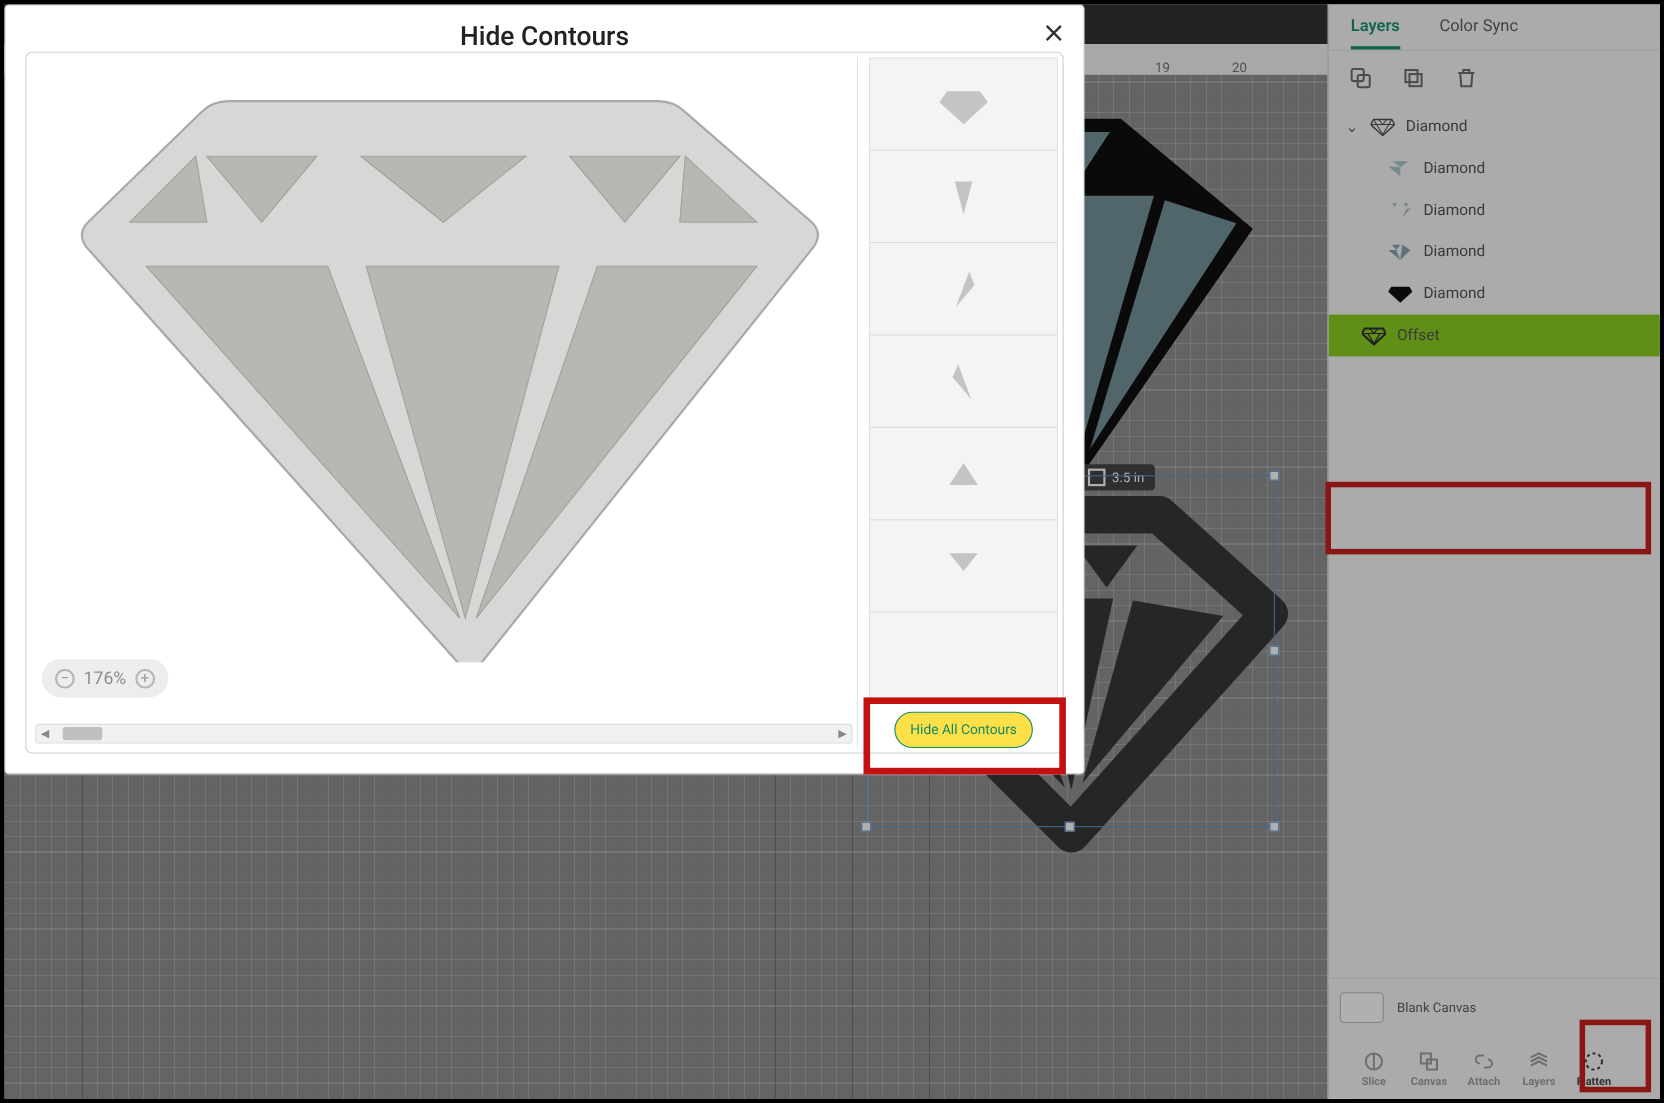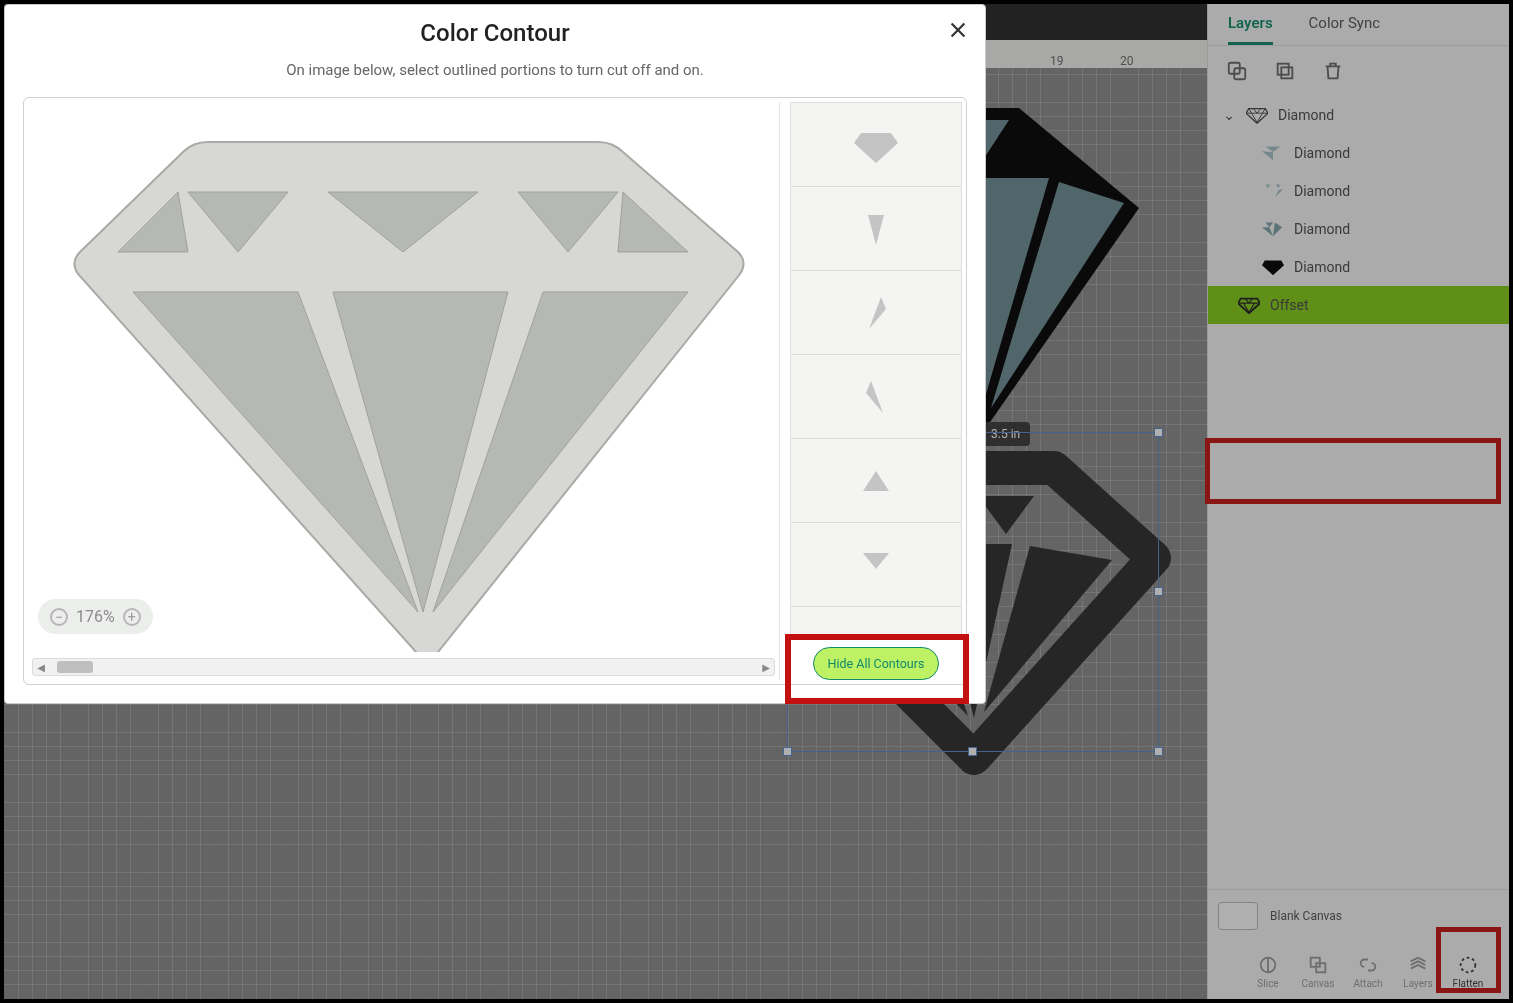--- a/index.html
+++ b/index.html
@@ -45,30 +45,30 @@
 
 .highlight-offset { position:absolute; right:8px; top:434px; width:296px; height:66px; border:5px solid #c31111; pointer-events:none; }
 .highlight-contour { position:absolute; right:8px; bottom:6px; width:65px; height:66px; border:5px solid #c31111; pointer-events:none; }
 .highlight-hide-all { position:absolute; left:781px; top:630px; width:184px; height:70px; border:6px solid #c31111; pointer-events:none; z-index:60; }
 
 .bottom-footer { margin-top:auto; padding:12px 10px 10px 10px; border-top:1px solid #e2e2e2; }
 .blank-canvas { display:flex; align-items:center; gap:12px; margin-bottom:24px; cursor:pointer; }
 .blank-swatch { width:40px; height:28px; border:1px solid #bbb; border-radius:4px; background:#fff; }
 .blank-canvas span { font-size:12px; color:#555; }
 
-.tool-row { display:flex; justify-content:flex-end; padding:0 6px; }
+.tool-row { display:flex; justify-content:flex-start; padding:0 6px;font-weight:bold; }
 .tool { display:flex; flex-direction:column; align-items:center; gap:2px; font-size:10px; color:#9a9a9a; cursor:not-allowed; width:50px; }
 .tool.enabled { color:#3a3a3a; cursor:pointer; }
 .tool svg { width:22px; height:22px; stroke:#9a9a9a; fill:none; stroke-width:2; }
 .tool.enabled svg { stroke:#3a3a3a; }
 
 
 .canvas-svg { position:absolute; top:64px; left:0; right:302px; bottom:0; }
 
-.size-badge { position:absolute; left:955px; top:418px; background:#3a3a3a; color:#fff; font-size:12px; padding:4px 10px; border-radius:4px; display:flex; align-items:center; gap:6px; }
+.size-badge { position:absolute; left:975px; top:418px; background:#3a3a3a; color:#fff; font-size:12px; padding:4px 10px; border-radius:4px; display:flex; align-items:center; gap:6px; }
 .size-badge::before { content:""; width:12px; height:12px; border:2px solid #fff; display:inline-block; }
 
 
 .dim { position:absolute; inset:0; background:rgba(30,30,30,.35); z-index:40; }
 .modal {
   position:absolute; left:0; top:0; width:982px; height:700px;
   background:#fff; border:1px solid #ccc; border-radius:4px; z-index:50;
   display:flex; flex-direction:column; padding:14px 18px 18px 18px;
 }
 .modal-close { position:absolute; right:16px; top:14px; cursor:pointer; color:#333; }
@@ -87,21 +87,21 @@
 .hscroll .thumb { width:36px; height:12px; background:#bfbfbf; border-radius:3px; margin-left:8px; }
 
 .contour-list { width:172px; display:flex; flex-direction:column; overflow:hidden; position:relative; }
 .clist-items { flex:1; overflow:auto; background:#f4f5f3; border:1px solid #e0e0e0; }
 .clist-items::-webkit-scrollbar { width:14px; }
 .clist-items::-webkit-scrollbar-thumb { background:#c4c4c4; }
 .citem { height:84px; border-bottom:1px solid #dcdcdc; display:flex; align-items:center; justify-content:center; cursor:pointer; }
 .citem svg { width:50px; height:50px; fill:#c4c4c4; }
 .hide-all-btn {
   margin-top:10px; align-self:center; border:1.5px solid #0f8a6b; color:#0f8a6b;
-  background:#bef264; padding:8px 14px; border-radius:18px; font-size:12.5px; cursor:pointer;
+  background:#fde047; padding:8px 14px; border-radius:18px; font-size:12.5px; cursor:pointer;
 }
 
 
 .sel-rect { position:absolute; border:1px solid #5a8ac9; left:783px; top:428px; width:372px; height:320px; pointer-events:none; }
 .sel-rect .h { position:absolute; width:9px; height:9px; background:#fff; border:1px solid #5a8ac9; }
 .h.tl{left:-5px;top:-5px}.h.tm{left:calc(50% - 5px);top:-5px}.h.tr{right:-5px;top:-5px}
 .h.ml{left:-5px;top:calc(50% - 5px)}.h.mr{right:-5px;top:calc(50% - 5px)}
 .h.bl{left:-5px;bottom:-5px}.h.bm{left:calc(50% - 5px);bottom:-5px}.h.br{right:-5px;bottom:-5px}
 .h.rot{left:calc(50% - 5px);top:-26px;border-radius:50%}
 </style>
@@ -266,22 +266,21 @@
   </div>
 
   <div class="dim"></div>
 
   <div class="modal">
     <div class="modal-close">
       <svg viewBox="0 0 24 24">
           <path d="M5 5l14 14M19 5L5 19"></path>
         </svg>
     </div>
-    <div class="modal-title">Color Contour</div>
-    <div class="modal-sub">On image below, select outlined portions to turn cut off and on.</div>
+    <div class="modal-title">Hide Contours</div>
 
     <div class="modal-body">
       <div class="preview-pane">
         <svg class="preview-svg" width="720" height="540" viewBox="0 0 720 540">
           <path d="M170 30 H560 Q575 30 585 40 L700 140 Q710 150 702 162 L400 540 Q390 552 378 540 L40 162 Q32 150 42 140 L145 40 Q155 30 170 30 Z" fill="#d7d8d6" stroke="#a8aaa6" stroke-width="2"></path>
           <polygon points="150,80 250,80 200,140" fill="#b6b8b4" stroke="#9fa19d"></polygon>
           <polygon points="290,80 440,80 365,140" fill="#b6b8b4" stroke="#9fa19d"></polygon>
           <polygon points="480,80 580,80 530,140" fill="#b6b8b4" stroke="#9fa19d"></polygon>
           <polygon points="585,80 650,140 580,140" fill="#b6b8b4" stroke="#9fa19d"></polygon>
           <polygon points="140,80 80,140 150,140" fill="#b6b8b4" stroke="#9fa19d"></polygon>

